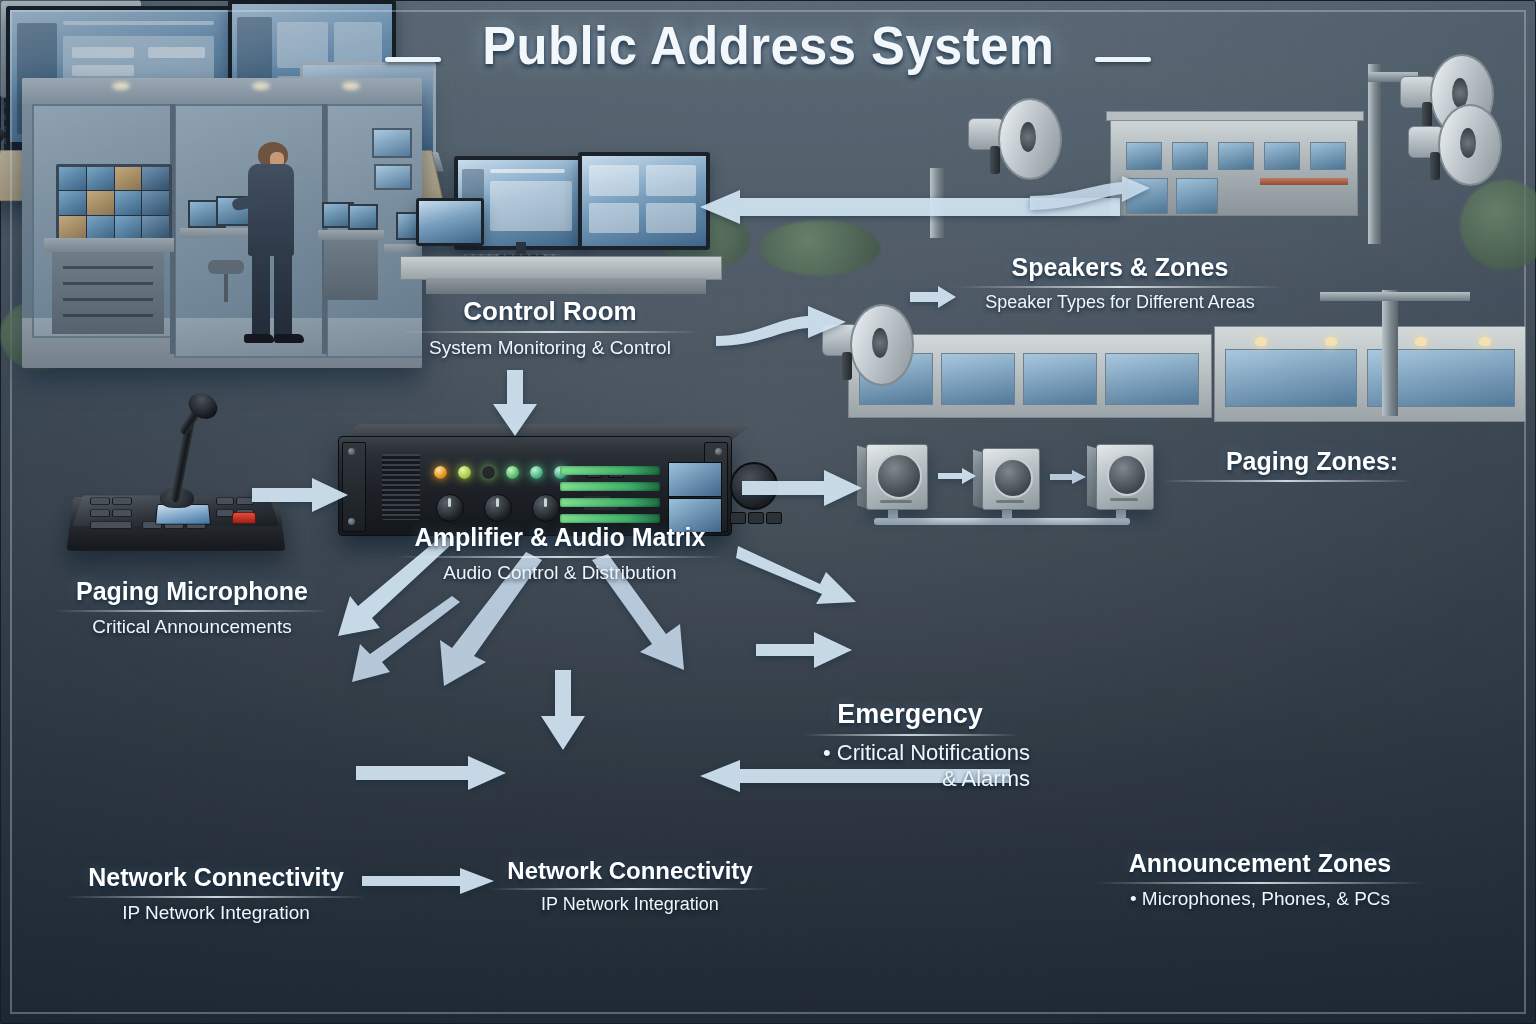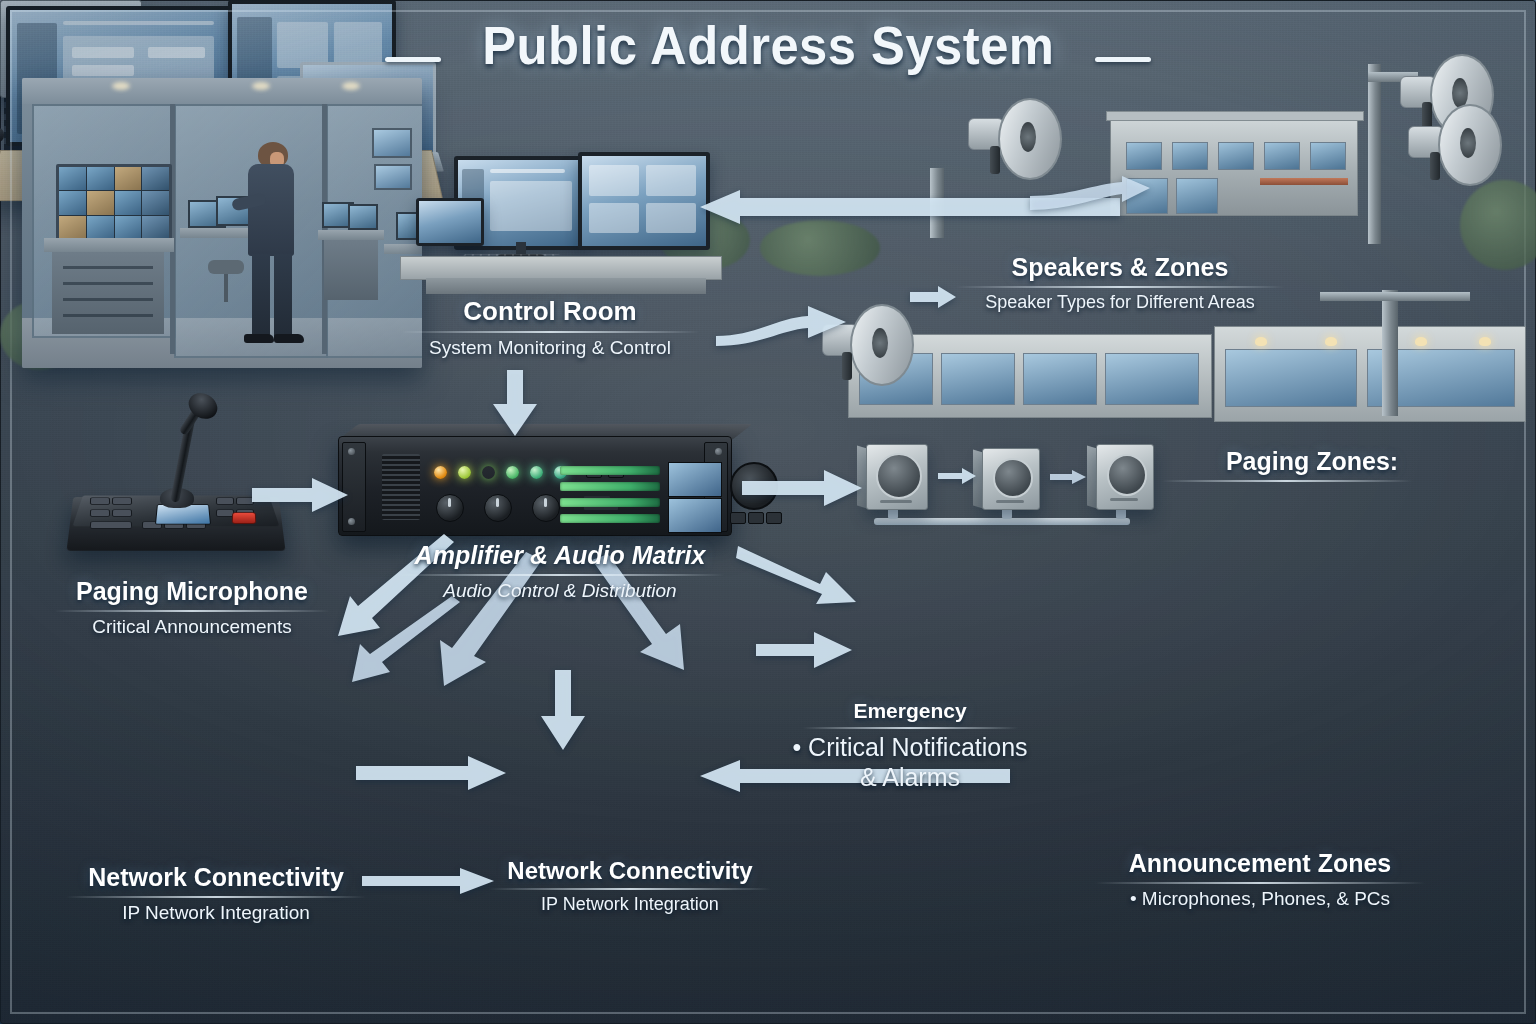--- a/index.html
+++ b/index.html
@@ -779,36 +779,36 @@
     <div class="t" style="font-size:26px;">Control Room</div>
     <div class="rule" style="width:300px;"></div>
     <div class="s" style="font-size:19px;">System Monitoring &amp; Control</div>
   </div>
 
   <div class="lbl" style="left:1162px;top:448px;width:300px;text-align:left;">
     <div class="t" style="font-size:25px;text-align:center;">Paging Zones:</div>
     <div class="rule" style="width:250px;margin-left:0;"></div>
   </div>
 
-  <div class="lbl" style="left:380px;top:542px;width:360px;font-style:italic;">
+  <div class="lbl" style="left:380px;top:524px;width:360px;">
     <div class="t" style="font-size:25px;">Amplifier &amp; Audio Matrix</div>
     <div class="rule" style="width:330px;"></div>
     <div class="s" style="font-size:19px;">Audio Control &amp; Distribution</div>
   </div>
 
   <div class="lbl" style="left:42px;top:578px;width:300px;">
     <div class="t" style="font-size:25px;">Paging Microphone</div>
     <div class="rule" style="width:276px;"></div>
     <div class="s" style="font-size:19px;">Critical Announcements</div>
   </div>
 
   <div class="lbl" style="left:790px;top:700px;width:240px;">
-    <div class="t" style="font-size:21px;">Emergency</div>
+    <div class="t" style="font-size:27px;">Emergency</div>
     <div class="rule" style="width:215px;"></div>
-    <div class="s" style="font-size:25px;">
+    <div class="s" style="font-size:22px;text-align:right;">
       <div>• Critical Notifications</div>
       <div>&amp; Alarms</div>
     </div>
   </div>
 
   <div class="lbl" style="left:1090px;top:850px;width:340px;">
     <div class="t" style="font-size:25px;">Announcement Zones</div>
     <div class="rule" style="width:330px;"></div>
     <div class="s" style="font-size:19px;">• Microphones, Phones, &amp; PCs</div>
   </div>

